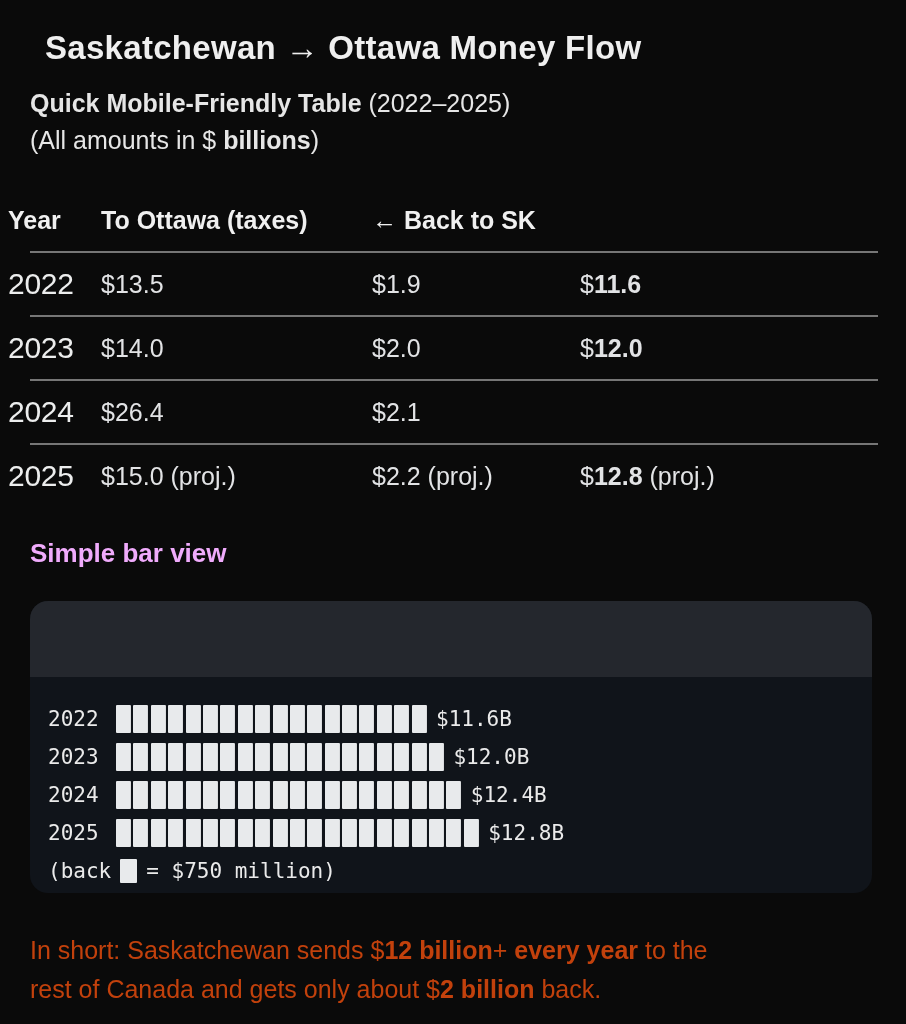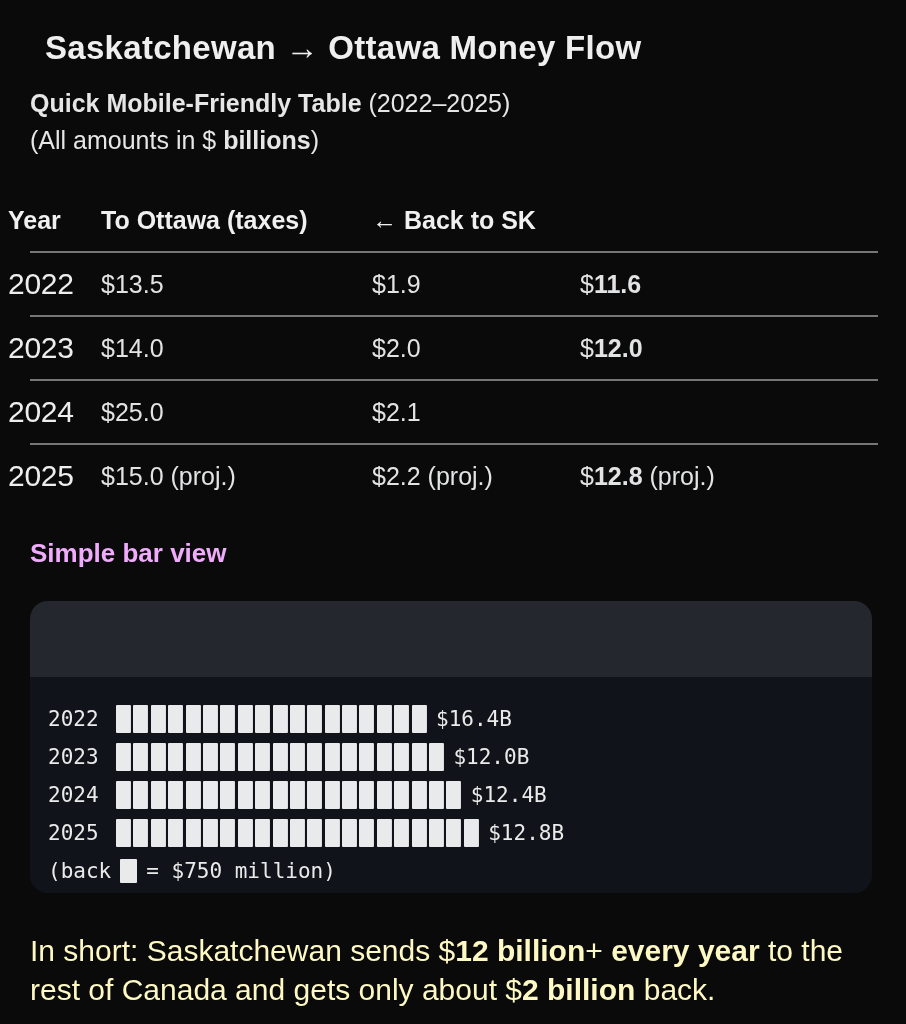--- a/index.html
+++ b/index.html
@@ -44,21 +44,21 @@
   }
   .crow{display:flex;align-items:center;height:38px;}
   .yr{display:inline-block;width:68px;}
   .bar{display:flex;align-items:center;}
   .blk{width:15px;height:28px;background:#e8eaec;margin-right:2.4px;border-radius:1px;
        box-shadow:inset -1px 0 0 rgba(0,0,0,.06);}
   .val{margin-left:7px;white-space:nowrap;}
   .lrow{display:flex;align-items:center;height:34px;margin-top:2px;}
   .legend-sq{width:17px;height:24px;background:#e8eaec;margin:0 9px;border-radius:1px;}
 
-  .footer{position:absolute;left:30px;top:931px;font-size:30px;line-height:39px;color:#fef9c3;}
+  .footer{position:absolute;left:30px;top:931px;font-size:25px;line-height:39px;color:#c2410c;}
 </style>
 </head>
 <body>
 
 <h1 class="title">Saskatchewan → Ottawa Money Flow</h1>
 
 <div class="sub sub1"><span class="b">Quick Mobile-Friendly Table</span><span> (2022–2025)</span></div>
 <div class="sub sub2"><span>(All amounts in $ </span><span class="b">billions</span><span>)</span></div>
 
 <div class="row thead">
@@ -79,21 +79,21 @@
   <span><span>$</span><span class="b">11.6</span><span></span></span>
 </div>
 <div class="row drow r2">
   <span class="year">2023</span>
   <span>$14.0</span>
   <span>$2.0</span>
   <span><span>$</span><span class="b">12.0</span><span></span></span>
 </div>
 <div class="row drow r3">
   <span class="year">2024</span>
-  <span>$25.0</span>
+  <span>$26.4</span>
   <span>$2.1</span>
 </div>
 <div class="row drow r4">
   <span class="year">2025</span>
   <span>$15.0 (proj.)</span>
   <span>$2.2 (proj.)</span>
   <span><span>$</span><span class="b">12.8</span><span> (proj.)</span></span>
 </div>
 
 <h2 class="h2">Simple bar view</h2>
@@ -116,21 +116,21 @@
           <span class="blk"></span>
           <span class="blk"></span>
           <span class="blk"></span>
           <span class="blk"></span>
           <span class="blk"></span>
           <span class="blk"></span>
           <span class="blk"></span>
           <span class="blk"></span>
           <span class="blk"></span>
         </span>
-        <span class="val">$16.4B</span>
+        <span class="val">$11.6B</span>
     </div>
     <div class="crow">
       <span class="yr">2023</span>
         <span class="bar">
           <span class="blk"></span>
           <span class="blk"></span>
           <span class="blk"></span>
           <span class="blk"></span>
           <span class="blk"></span>
           <span class="blk"></span>

